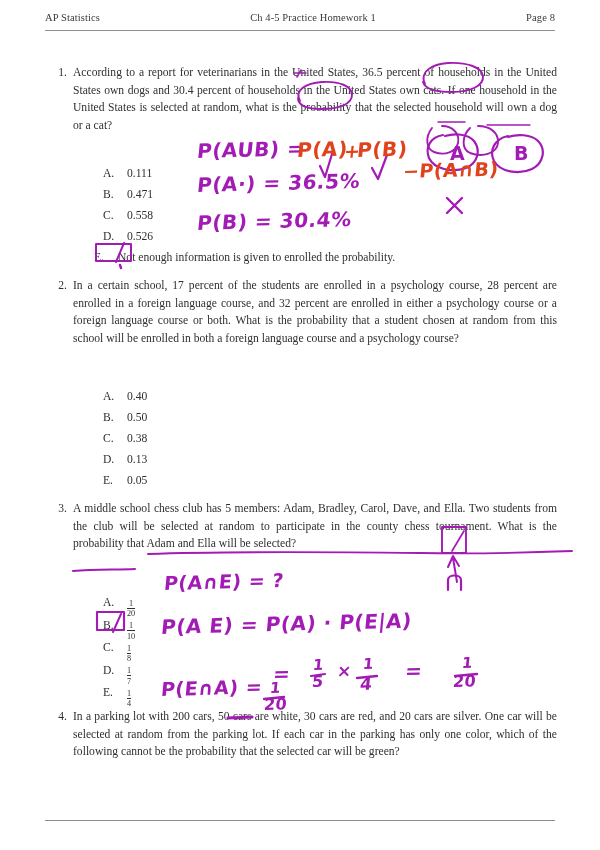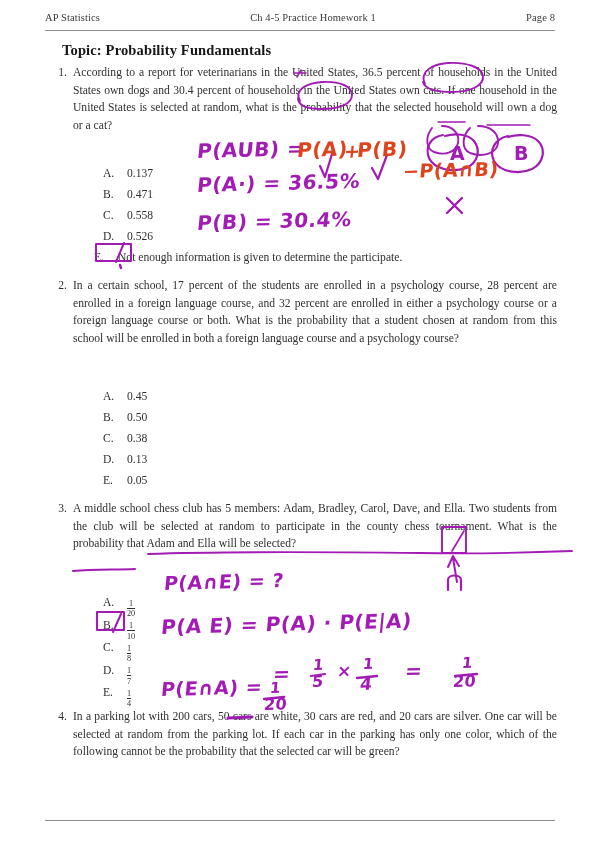--- a/index.html
+++ b/index.html
@@ -152,59 +152,58 @@
 
 <div class="page">
 
   <div class="header">
     <span>AP Statistics</span>
     <span>Ch 4-5 Practice Homework 1</span>
     <span>Page 8</span>
   </div>
   <div class="header-rule"></div>
 
-  <div class="topic">Topic:  Probability Fundamentals</div>
 
   <div class="q" style="top:64px;">
     <span class="num">1.</span>
     <span class="body">According to a report for veterinarians in the United States, 36.5 percent of households in the United States own dogs and 30.4 percent of households in the United States own cats. If one household in the United States is selected at random, what is the probability that the selected household will own a dog or a cat?</span>
   </div>
 
   <div class="choices" style="left:103px; top:163px;">
     <div class="choice">
       <span class="lbl">A.</span>
-      <span class="val">0.137</span>
+      <span class="val">0.111</span>
     </div>
     <div class="choice">
       <span class="lbl">B.</span>
       <span class="val">0.471</span>
     </div>
     <div class="choice">
       <span class="lbl">C.</span>
       <span class="val">0.558</span>
     </div>
     <div class="choice">
       <span class="lbl">D.</span>
       <span class="val">0.526</span>
     </div>
     <div class="choice" style="margin-left:-9px;">
       <span class="lbl">E.</span>
-      <span class="val">Not enough information is given to determine the participate.</span>
+      <span class="val">Not enough information is given to enrolled the probability.</span>
     </div>
   </div>
 
   <div class="q" style="top:277px;">
     <span class="num">2.</span>
     <span class="body">In a certain school, 17 percent of the students are enrolled in a psychology course, 28 percent are enrolled in a foreign language course, and 32 percent are enrolled in either a psychology course or a foreign language course or both. What is the probability that a student chosen at random from this school will be enrolled in both a foreign language course and a psychology course?</span>
   </div>
 
   <div class="choices" style="left:103px; top:386px;">
     <div class="choice">
       <span class="lbl">A.</span>
-      <span class="val">0.45</span>
+      <span class="val">0.40</span>
     </div>
     <div class="choice">
       <span class="lbl">B.</span>
       <span class="val">0.50</span>
     </div>
     <div class="choice">
       <span class="lbl">C.</span>
       <span class="val">0.38</span>
     </div>
     <div class="choice">

